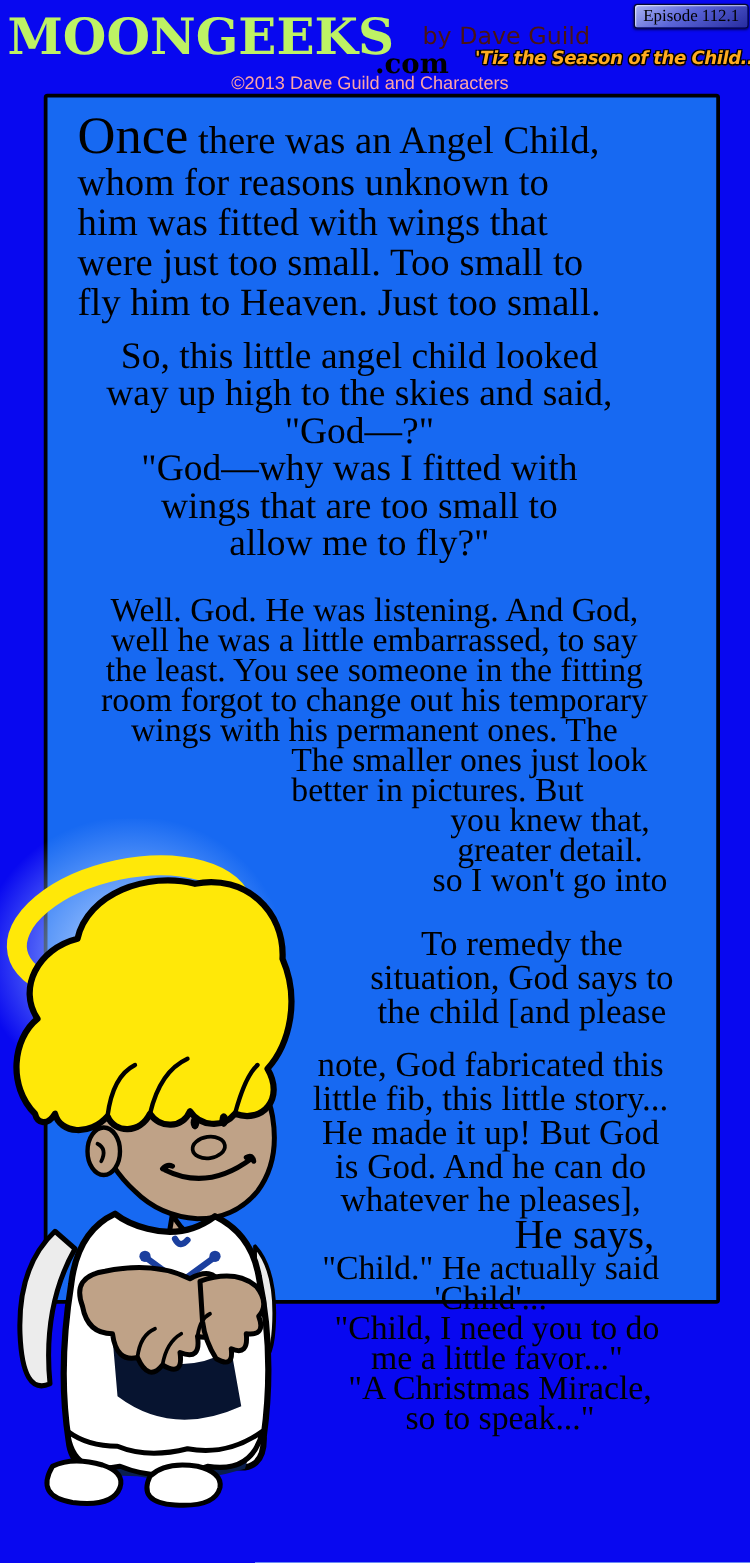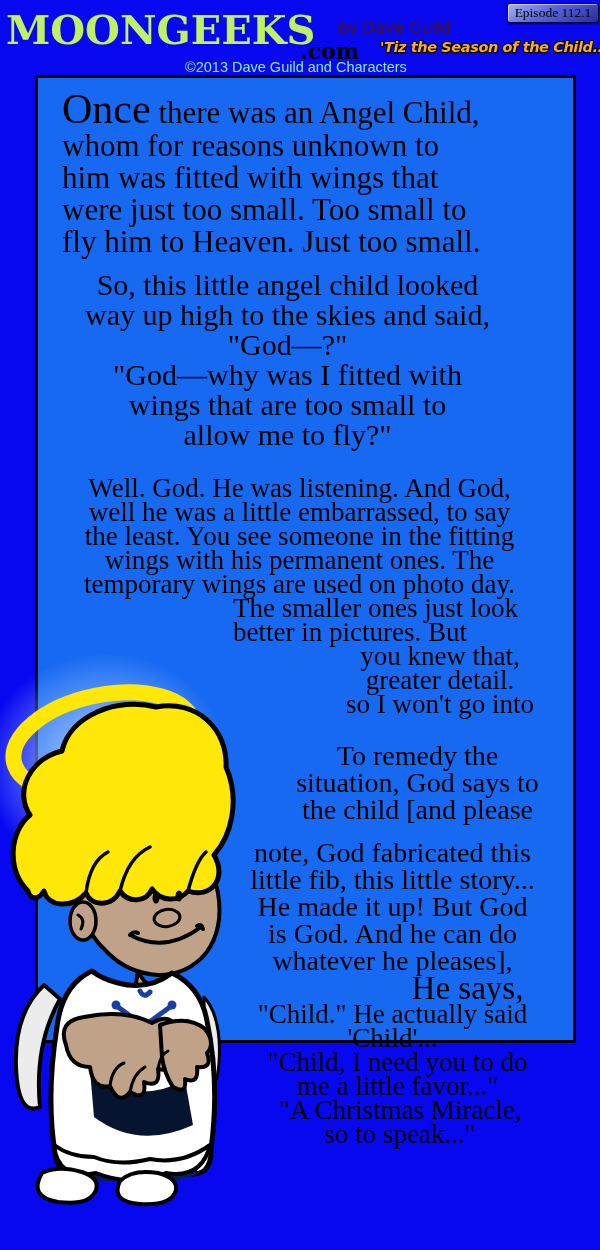--- a/index.html
+++ b/index.html
@@ -14,38 +14,38 @@
   
   .masthead-title{
     position:absolute;left:6px;top:2px;
     font-family:"DejaVu Serif", serif;
     font-weight:700;font-size:40px;line-height:56px;
     letter-spacing:0px;color:#bef264;white-space:nowrap;
   }
   .byline{
     position:absolute;left:338px;top:18px;
     font-family:"DejaVu Sans", sans-serif;
-    font-size:16px;color:var(--byline,#4a1414);white-space:nowrap;text-align:right;
+    font-size:19px;color:var(--byline,#4a1414);white-space:nowrap;text-align:right;
   }
   .dotcom{
     position:absolute;left:300px;top:38px;
     font-family:"DejaVu Serif", serif;font-weight:700;
     font-size:22px;color:#000;white-space:nowrap;
   }
   .tagline{
     position:absolute;left:380px;top:39px;
     font-family:"DejaVu Sans", sans-serif;font-weight:700;font-style:italic;
     font-size:14.5px;letter-spacing:-0.4px;color:var(--tagline,#ffab1f);
     white-space:nowrap;
     text-shadow:-1px -1px 0 #000,1px -1px 0 #000,-1px 1px 0 #000,1px 1px 0 #000,0 2px 1px #3a0a00;
   }
   .copyright{
     position:absolute;left:185px;top:59px;
     font-family:"Liberation Sans", sans-serif;
-    font-size:14.5px;color:#86efac;white-space:nowrap;
+    font-size:14.5px;color:#fca5a5;white-space:nowrap;
   }
   .episode-badge{
     position:absolute;left:507px;top:3px;width:90px;height:18px;
     background:linear-gradient(150deg,var(--badge_top,#aab4f4) 0%,#5a64d8 45%,var(--badge_bottom,#272ca0) 100%);
     border:1px solid var(--badge_border,#060a30);
     border-radius:3px;
     box-shadow:inset 1px 1px 0 rgba(255,255,255,.55), 0 1px 2px rgba(0,0,0,.6);
     font-family:"Liberation Serif", serif;font-size:13.5px;line-height:18px;
     text-align:center;color:#000;cursor:pointer;
   }
@@ -120,22 +120,22 @@
         <div class="line">way up high to the skies and said,</div>
         <div class="line">"God—?"</div>
         <div class="line">"God—why was I fitted with</div>
         <div class="line">wings that are too small to</div>
         <div class="line">allow me to fly?"</div>
       </div>
     <div class="p3">
         <div class="line">Well. God. He was listening. And God,</div>
         <div class="line">well he was a little embarrassed, to say</div>
         <div class="line">the least. You see someone in the fitting</div>
+        <div class="line">room forgot to change out his temporary</div>
         <div class="line">wings with his permanent ones. The</div>
-        <div class="line">temporary wings are used on photo day.</div>
       </div>
     <div class="p3b">
         <div class="line">The smaller ones just look</div>
         <div class="line">better in pictures. But</div>
       </div>
     <div class="p3c">
         <div class="line">you knew that,</div>
         <div class="line">greater detail.</div>
         <div class="line">so I won't go into</div>
       </div>

